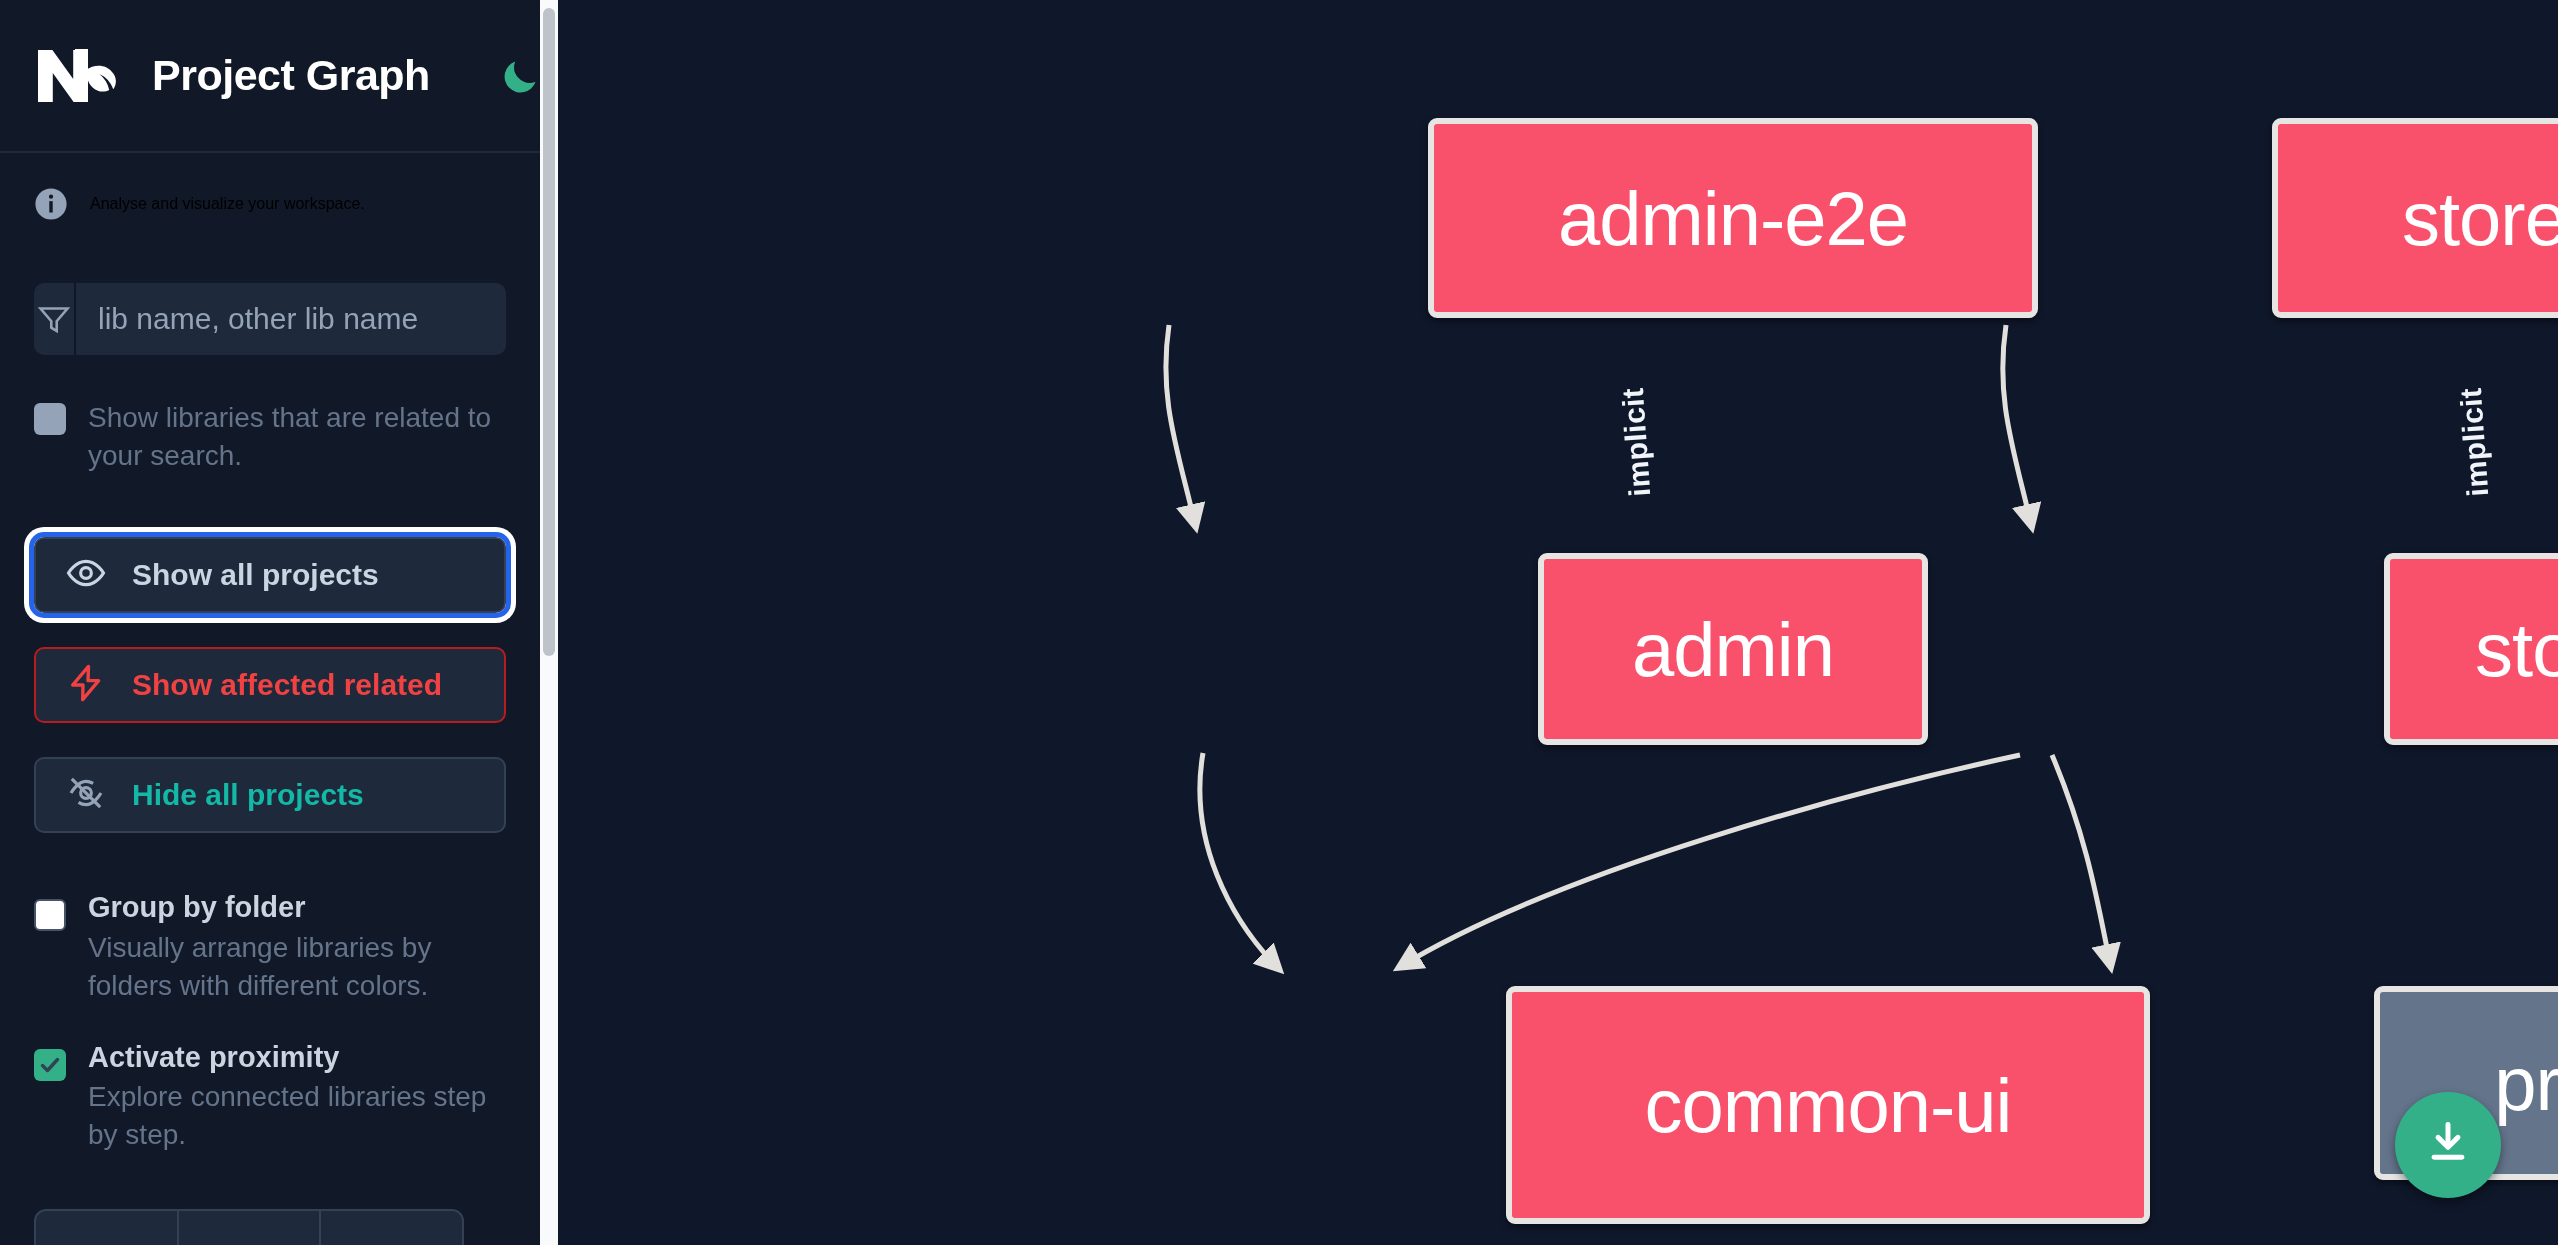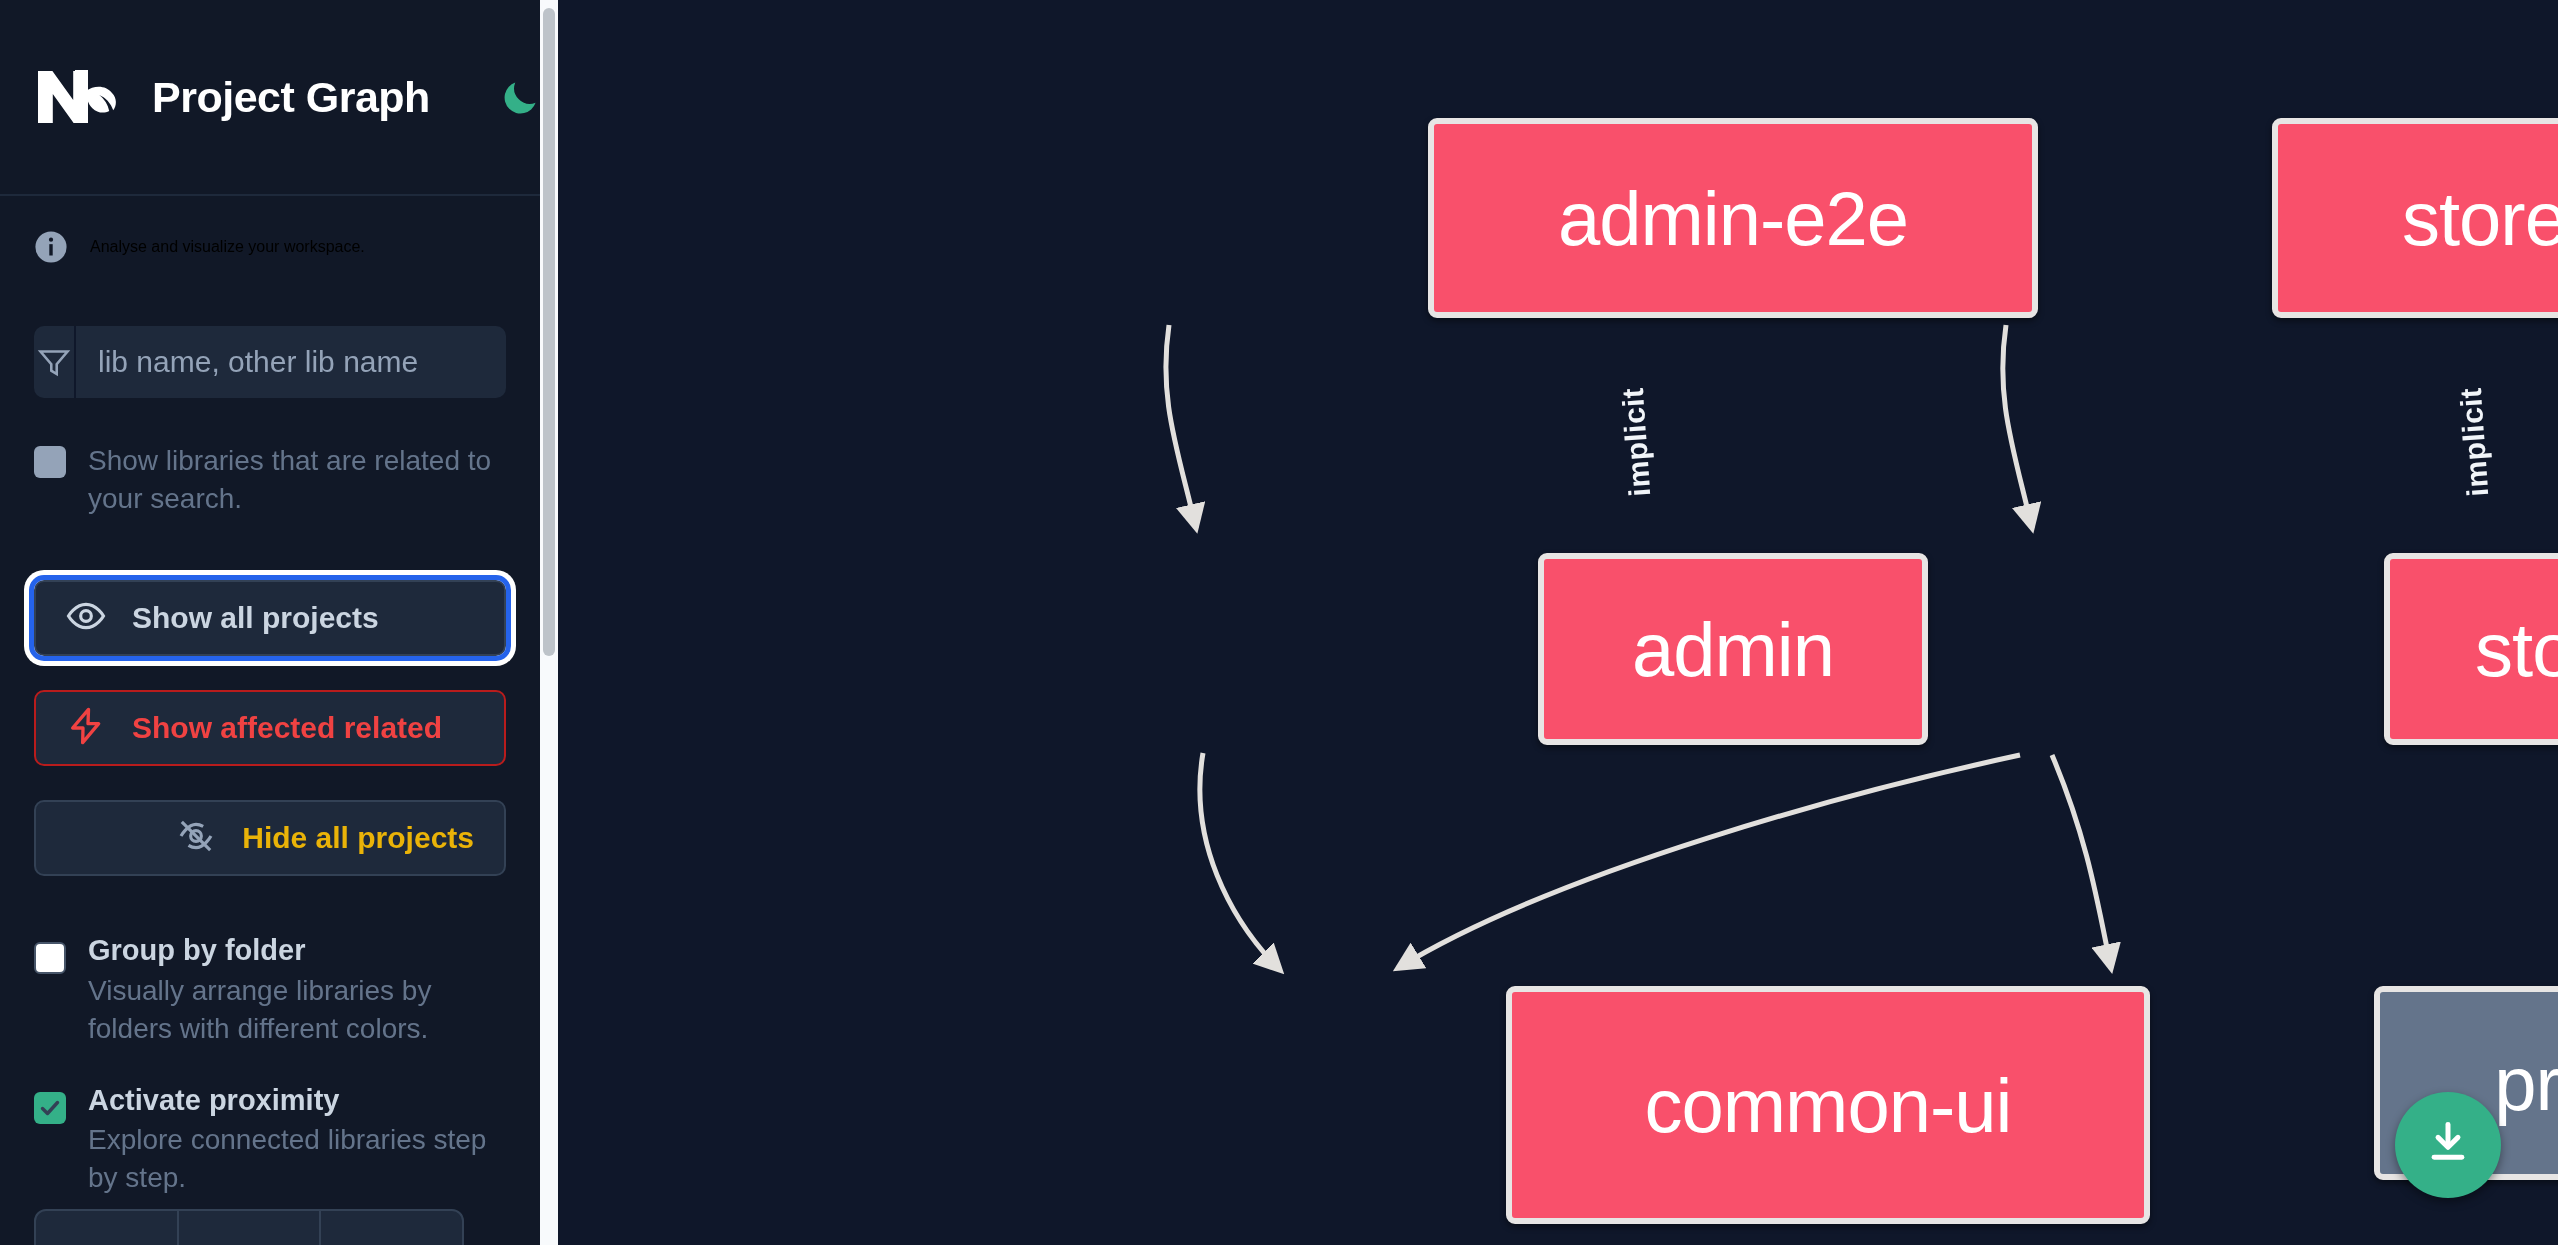--- a/index.html
+++ b/index.html
@@ -18,21 +18,21 @@
     background: #111827;
     flex: 0 0 558px;
     overflow: hidden;
   }
   #sidebar-scroll {
     position: absolute; inset: 0 18px 0 0;
     overflow: hidden;
   }
 
   .sb-header {
-    height: 196px;
+    height: 153px;
     display: flex; align-items: center;
     padding: 0 34px;
     border-bottom: 2px solid #1e293b;
     gap: 26px;
   }
   .nx-logo { width: 92px; height: 60px; flex: 0 0 auto; }
   .app-title {
     color: #ffffff; font-size: 43px; font-weight: 700;
     letter-spacing: -0.5px; white-space: nowrap;
   }
@@ -92,21 +92,21 @@
     border: 2px solid transparent;
   }
   .gbtn .lbl { font-size: 30px; font-weight: 700; }
   .gbtn.primary { color: #cbd5e1; border-color: #334155; }
   .gbtn.primary.focused {
     outline: 5px solid #2563eb;
     box-shadow: 0 0 0 10px #ffffff;
   }
   .gbtn.danger { border-color: #b91c1c; }
   .gbtn.danger .lbl { color: #f04242; }
-  .gbtn.muted { color: #eab308; border-color: #334155; justify-content: flex-end; }
+  .gbtn.muted { color: #14b8a6; border-color: #334155; }
   .gbtn svg { flex: 0 0 auto; }
 
   .seg-group {
     position: absolute; left: 34px; bottom: -40px;
     width: 430px; height: 76px;
     display: flex;
     border: 2px solid #334155;
     border-radius: 12px;
     overflow: hidden;
     background: #1e293b;

